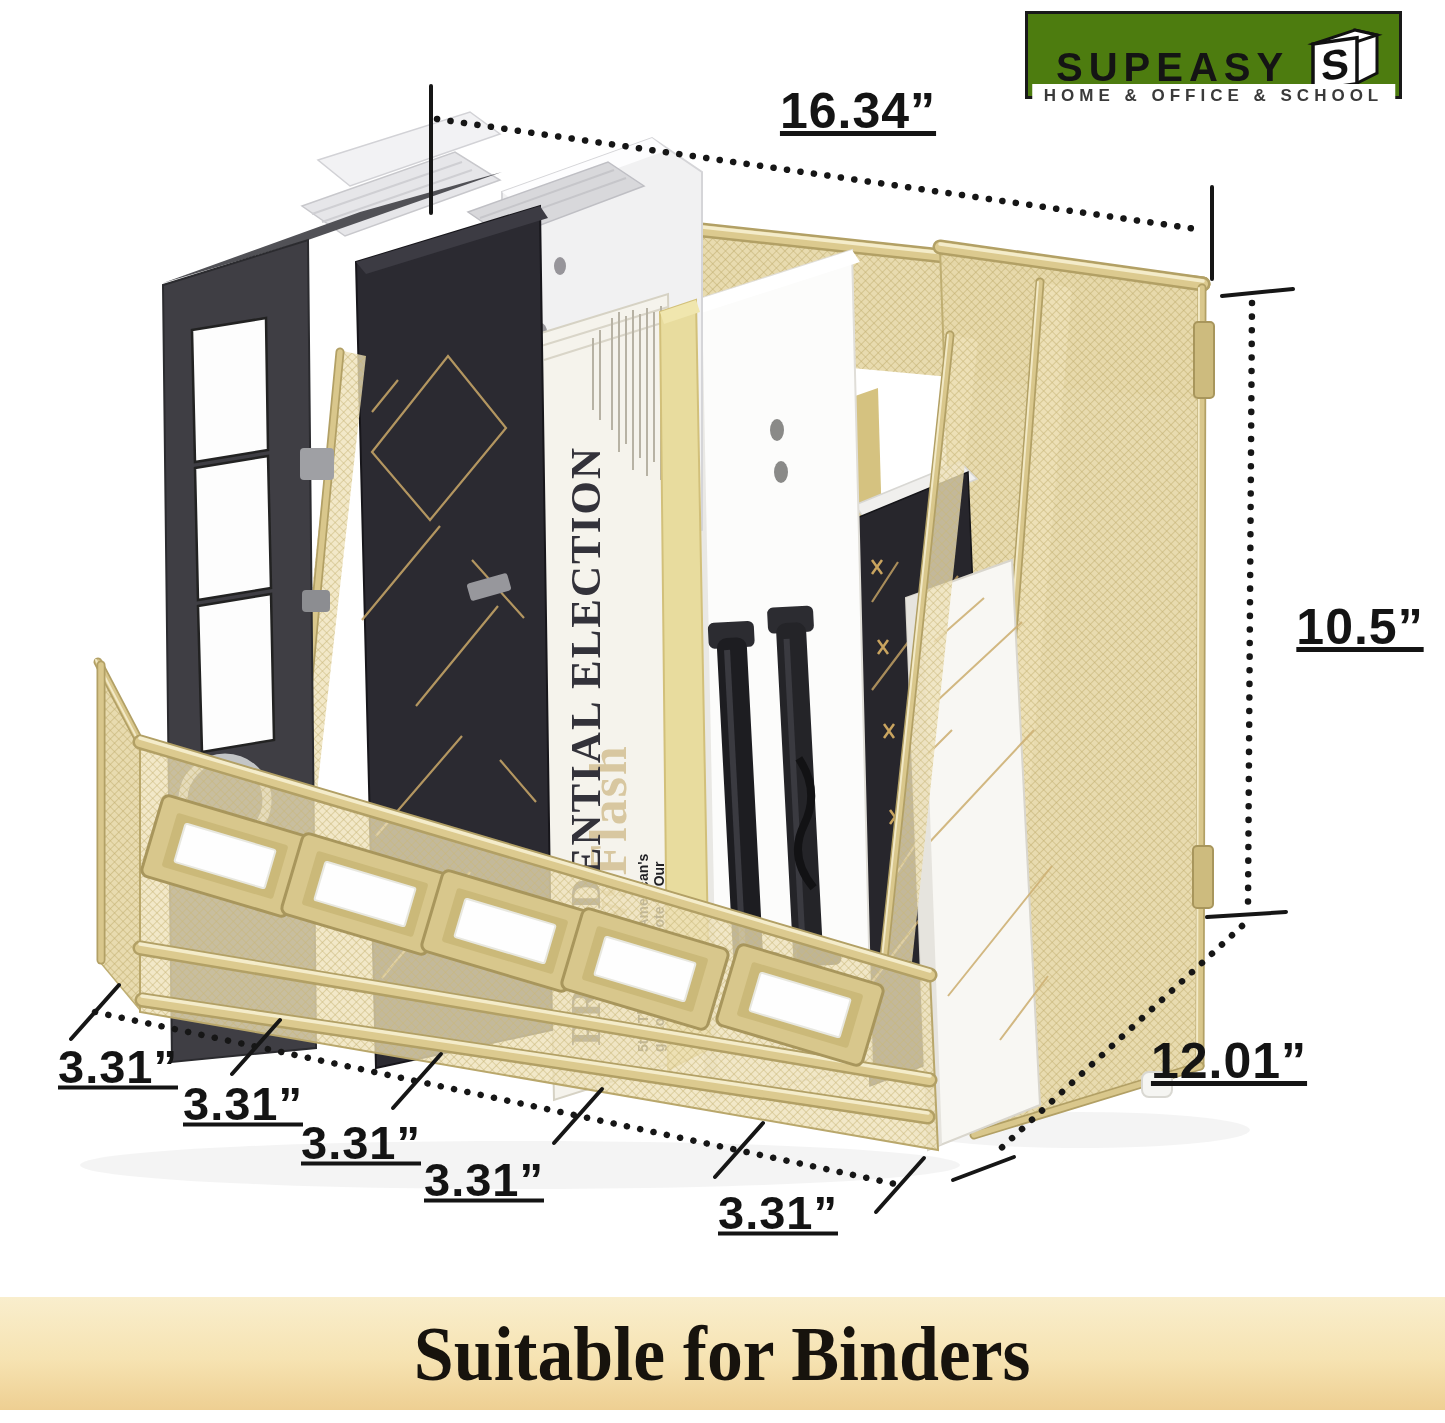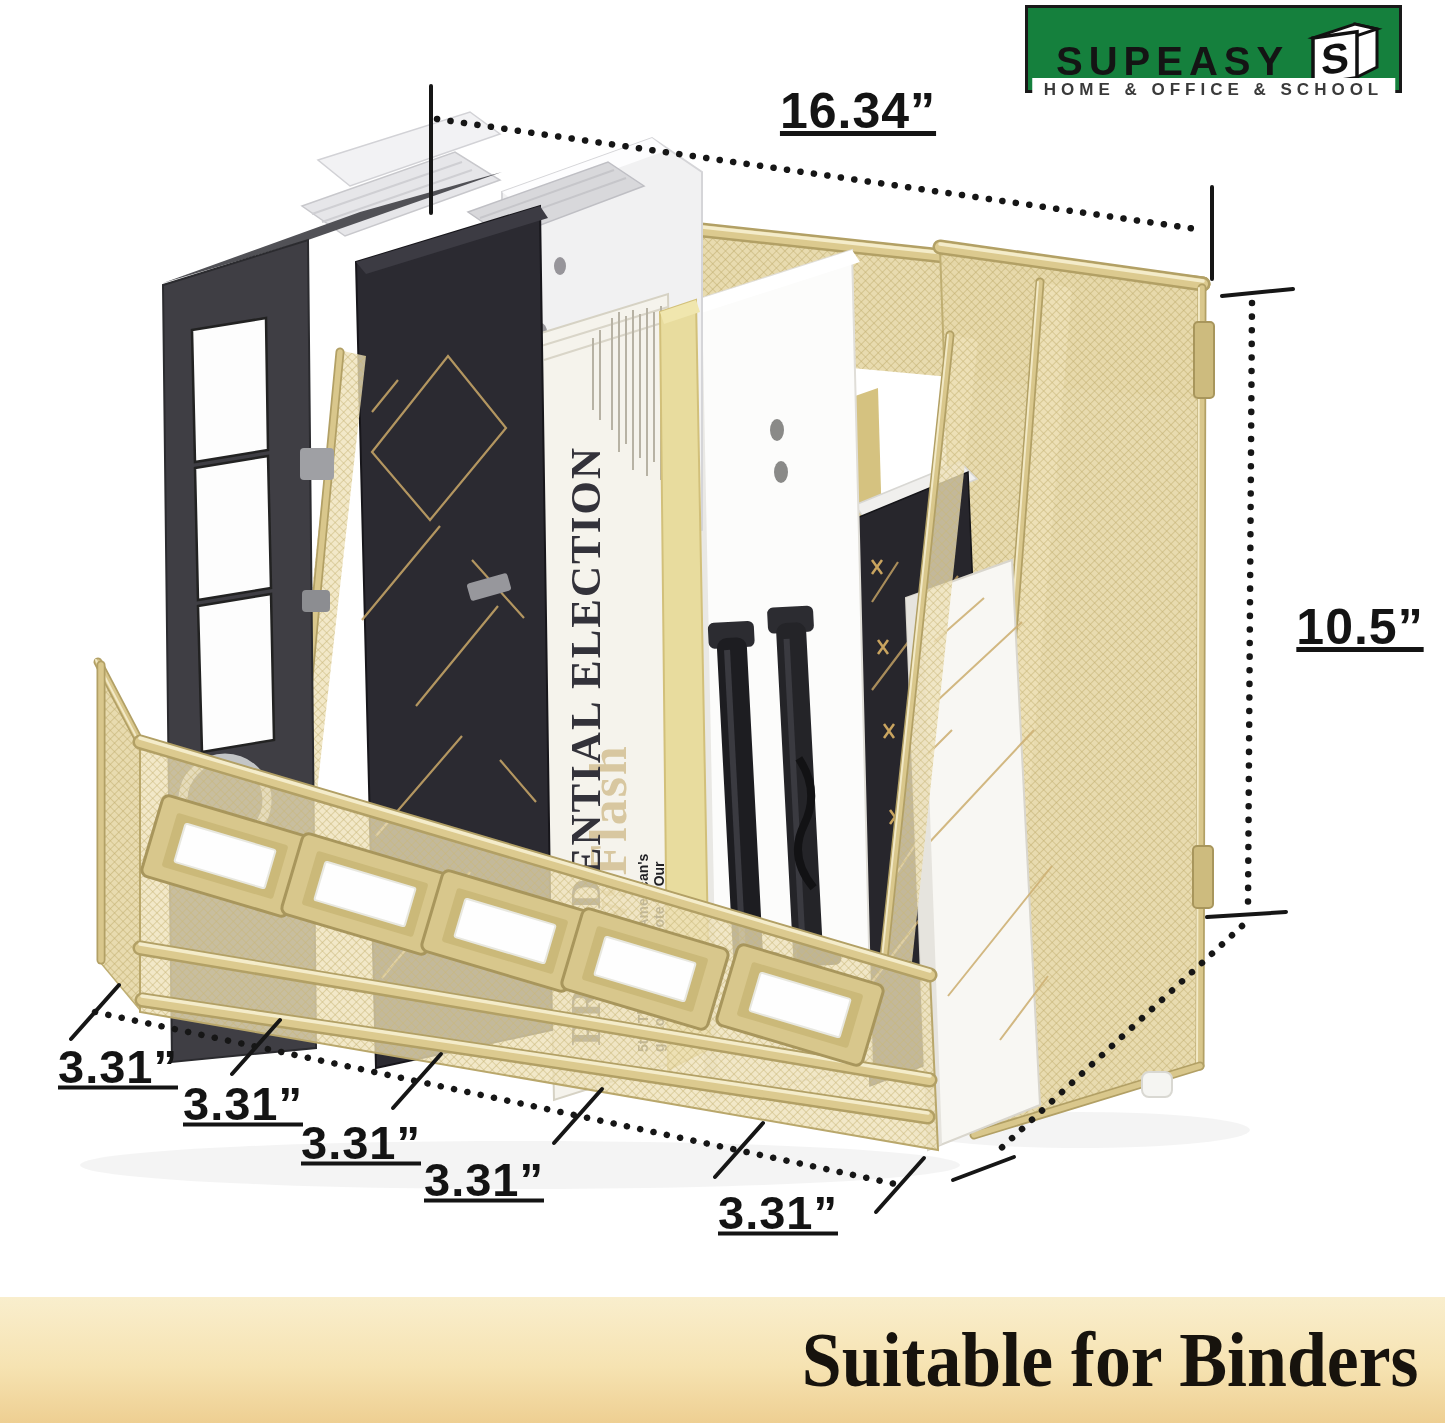--- a/index.html
+++ b/index.html
@@ -6,33 +6,33 @@
   .stage{position:relative;width:1445px;height:1423px;overflow:hidden;background:#fff;
          font-family:"Liberation Sans",sans-serif;}
   svg.scene{position:absolute;left:0;top:0;}
 
   
   .dim{position:absolute;transform:translate(-50%,-50%);font-weight:700;font-size:50px;
        color:#141414;white-space:nowrap;letter-spacing:1px;text-decoration:underline;}
   .dim.slot{font-size:47px;}
 
   
-  .logo-box{position:absolute;left:1025px;top:5px;width:377px;height:88px;
-            border:3px solid #191919;box-sizing:border-box;background:#15803d;}
+  .logo-box{position:absolute;left:1025px;top:11px;width:377px;height:88px;
+            border:3px solid #191919;box-sizing:border-box;background:#4d7c0f;}
   .brand{position:absolute;left:28px;top:33px;font-size:40px;font-weight:800;
          letter-spacing:6px;color:#141414;line-height:1;}
   .logo-icon{position:absolute;right:14px;top:8px;}
   .logo-tagline{position:absolute;left:50%;bottom:-12px;transform:translateX(-50%);
          background:#fff;padding:0 12px;font-size:17px;font-weight:600;letter-spacing:5px;
          color:#3a3a3a;white-space:nowrap;line-height:1.4;}
 
   
-  .banner{position:absolute;left:0;top:1297px;width:1445px;height:126px;
+  .banner{position:absolute;left:0;top:1297px;width:1445px;height:113px;
           background:linear-gradient(180deg,#f9eecd 0%,#f6e3b2 55%,#eecf92 100%);
-          display:flex;align-items:center;justify-content:flex-end;}
+          display:flex;align-items:center;justify-content:center;}
   .banner-text{font-family:"Liberation Serif",serif;font-weight:700;font-size:78px;
           color:#17130d;transform:scaleX(0.92);white-space:nowrap;}
 </style>
 </head>
 <body>
 
 <div class="stage">
 
   <svg class="scene" width="1445" height="1423" viewBox="0 0 1445 1423">
     <style>
@@ -283,20 +283,21 @@
       <line class="tick" x1="232" y1="1074" x2="280" y2="1020"></line>
       <line class="tick" x1="393" y1="1108" x2="441" y2="1054"></line>
       <line class="tick" x1="554" y1="1143" x2="602" y2="1089"></line>
       <line class="tick" x1="715" y1="1177" x2="763" y2="1123"></line>
       <line class="tick" x1="876" y1="1212" x2="924" y2="1158"></line>
     </g>
   </svg>
 
   <div class="dim" style="left:858px;top:111px">16.34”</div>
   <div class="dim" style="left:1360px;top:627px">10.5”</div>
+  <div class="dim" style="left:1229px;top:1061px">12.01”</div>
   <div class="dim slot" style="left:118px;top:1066px">3.31”</div>
   <div class="dim slot" style="left:243px;top:1103px">3.31”</div>
   <div class="dim slot" style="left:361px;top:1142px">3.31”</div>
   <div class="dim slot" style="left:484px;top:1179px">3.31”</div>
   <div class="dim slot" style="left:778px;top:1212px">3.31”</div>
 
   <div class="logo-box">
     <div class="brand">SUPEASY</div>
     <svg class="logo-icon" width="86" height="72" viewBox="0 0 86 72">
       <g transform="skewY(-8) translate(6,14)">

